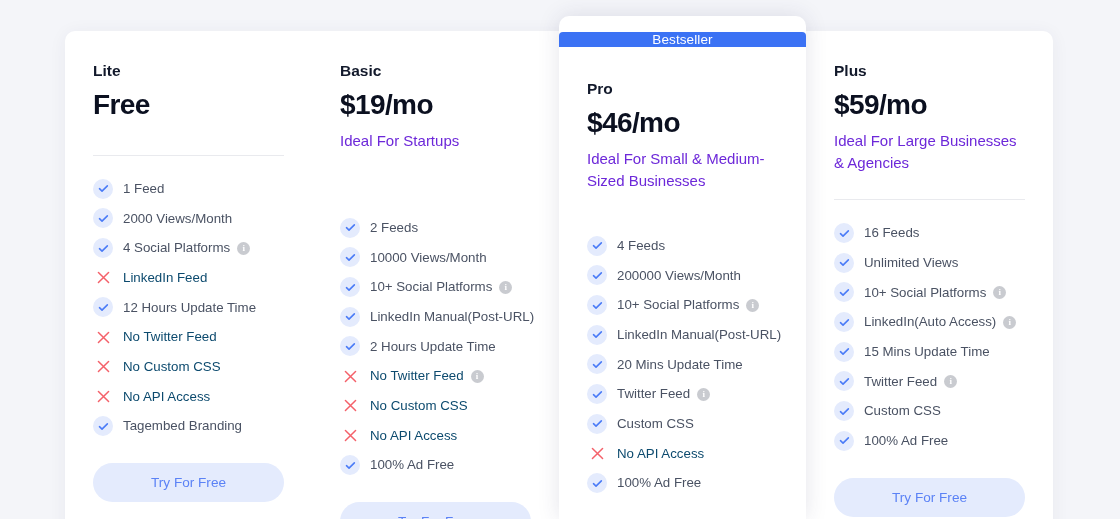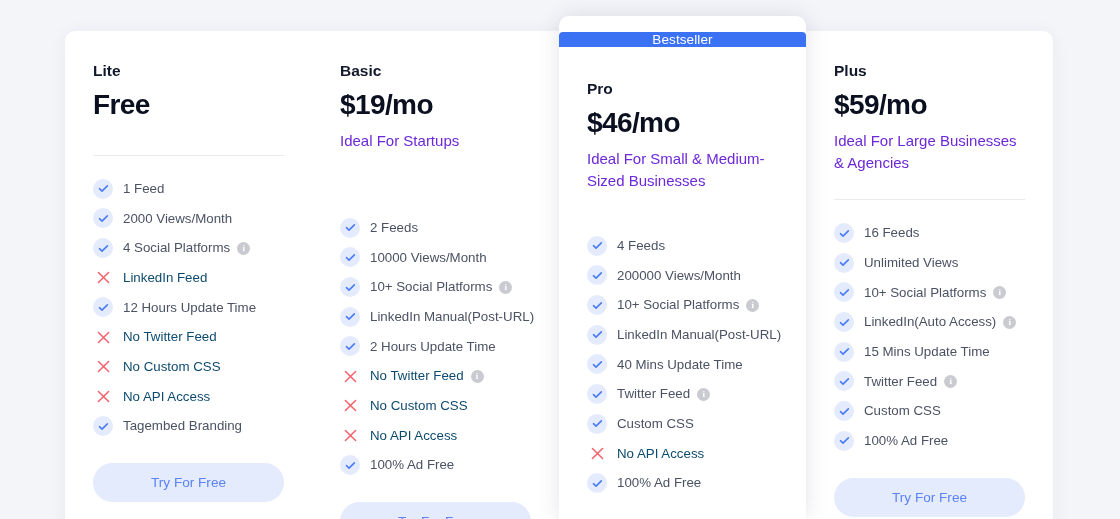--- a/index.html
+++ b/index.html
@@ -417,21 +417,21 @@
                 </svg>
               </span>
               <span class="feature-label">LinkedIn Manual(Post-URL)</span>
             </li>
             <li class="feature yes">
               <span class="feature-mark mark-yes">
                 <svg width="11" height="11" viewBox="0 0 12 12" fill="none" xmlns="http://www.w3.org/2000/svg">
                   <path d="M1.6 6.2 L4.4 8.9 L10.2 3.1" stroke="#4a7bf7" stroke-width="1.7" stroke-linecap="round" stroke-linejoin="round"></path>
                 </svg>
               </span>
-              <span class="feature-label">40 Mins Update Time</span>
+              <span class="feature-label">20 Mins Update Time</span>
             </li>
             <li class="feature yes">
               <span class="feature-mark mark-yes">
                 <svg width="11" height="11" viewBox="0 0 12 12" fill="none" xmlns="http://www.w3.org/2000/svg">
                   <path d="M1.6 6.2 L4.4 8.9 L10.2 3.1" stroke="#4a7bf7" stroke-width="1.7" stroke-linecap="round" stroke-linejoin="round"></path>
                 </svg>
               </span>
               <span class="feature-label">Twitter Feed</span>
               <span class="info-icon">i</span>
             </li>

